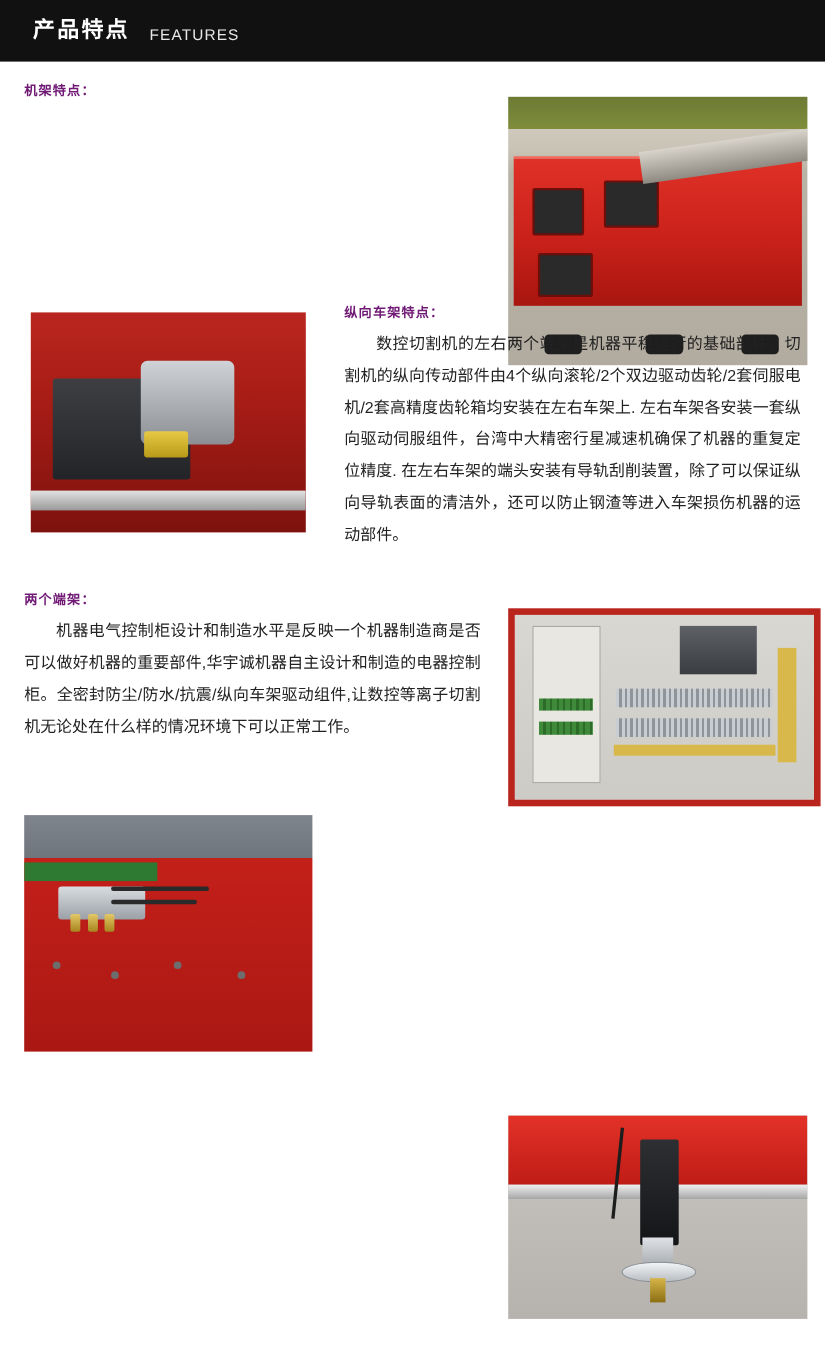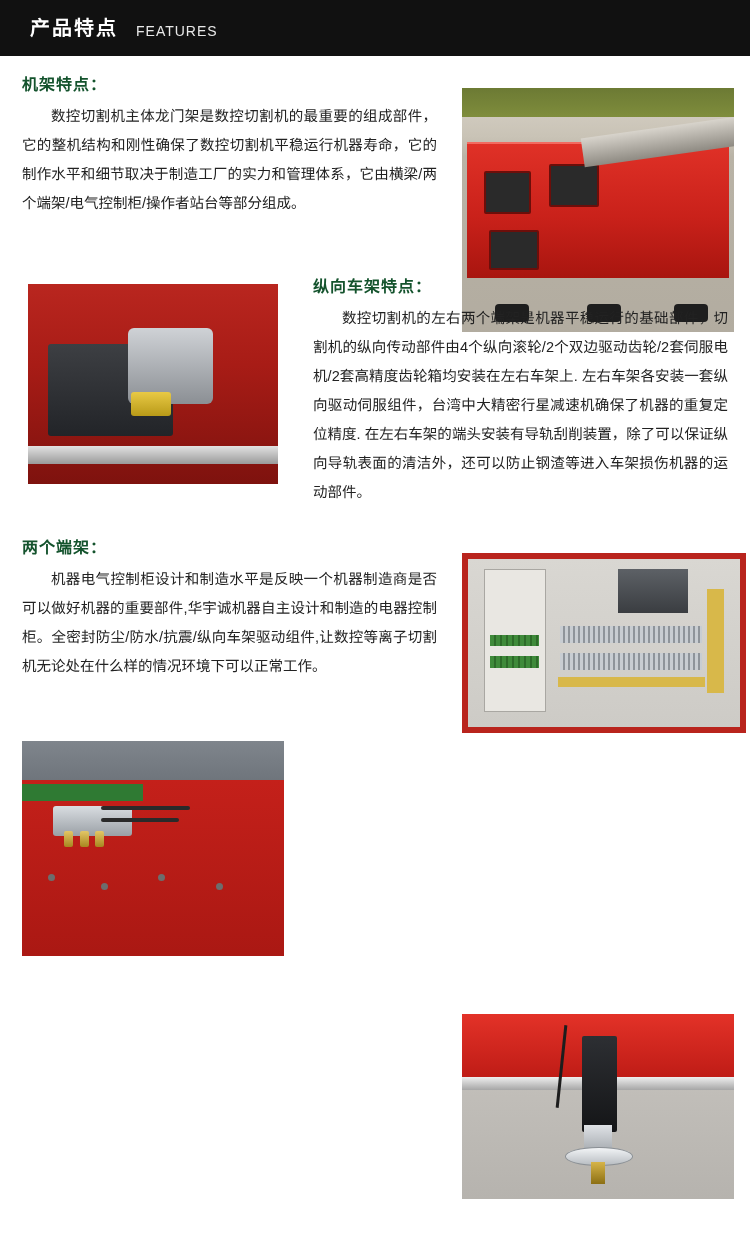--- a/index.html
+++ b/index.html
@@ -47,22 +47,22 @@
   }
 
   
   .section {
     position: relative;
     padding: 0 22px;
     box-sizing: border-box;
     width: 750px;
   }
   .sec-heading {
-    color: #14532d;
-    font-size: 16px;
+    color: #701a75;
+    font-size: 12px;
     font-weight: bold;
     letter-spacing: 1px;
     margin: 0 0 6px 0;
     line-height: 1.4;
   }
   .sec-body {
     font-size: 14.5px;
     line-height: 2.0;
     color: #222222;
     text-align: justify;
@@ -286,21 +286,20 @@
 
   <div class="banner">
     <span class="banner-title">产品特点</span>
     <span class="banner-sub">FEATURES</span>
   </div>
 
   <div class="section" style="height:210px;">
     <div class="row">
       <div class="text-col-left" style="padding-top:18px;">
         <h3 class="sec-heading">机架特点：</h3>
-        <p class="sec-body">数控切割机主体龙门架是数控切割机的最重要的组成部件，它的整机结构和刚性确保了数控切割机平稳运行机器寿命，它的制作水平和细节取决于制造工厂的实力和管理体系，它由横梁/两个端架/电气控制柜/操作者站台等部分组成。</p>
       </div>
       <div class="clear"></div>
     </div>
     <div class="photo ph-frame" style="left:462px; top:32px; width:272px; height:244px;">
       <div class="red-body"></div>
       <div class="slot" style="left:8%; top:34%; width:16%; height:16%;"></div>
       <div class="slot" style="left:32%; top:31%; width:17%; height:16%;"></div>
       <div class="slot" style="left:10%; top:58%; width:17%; height:15%;"></div>
       <div class="beam"></div>
       <div class="wheel" style="left:12%;"></div>

